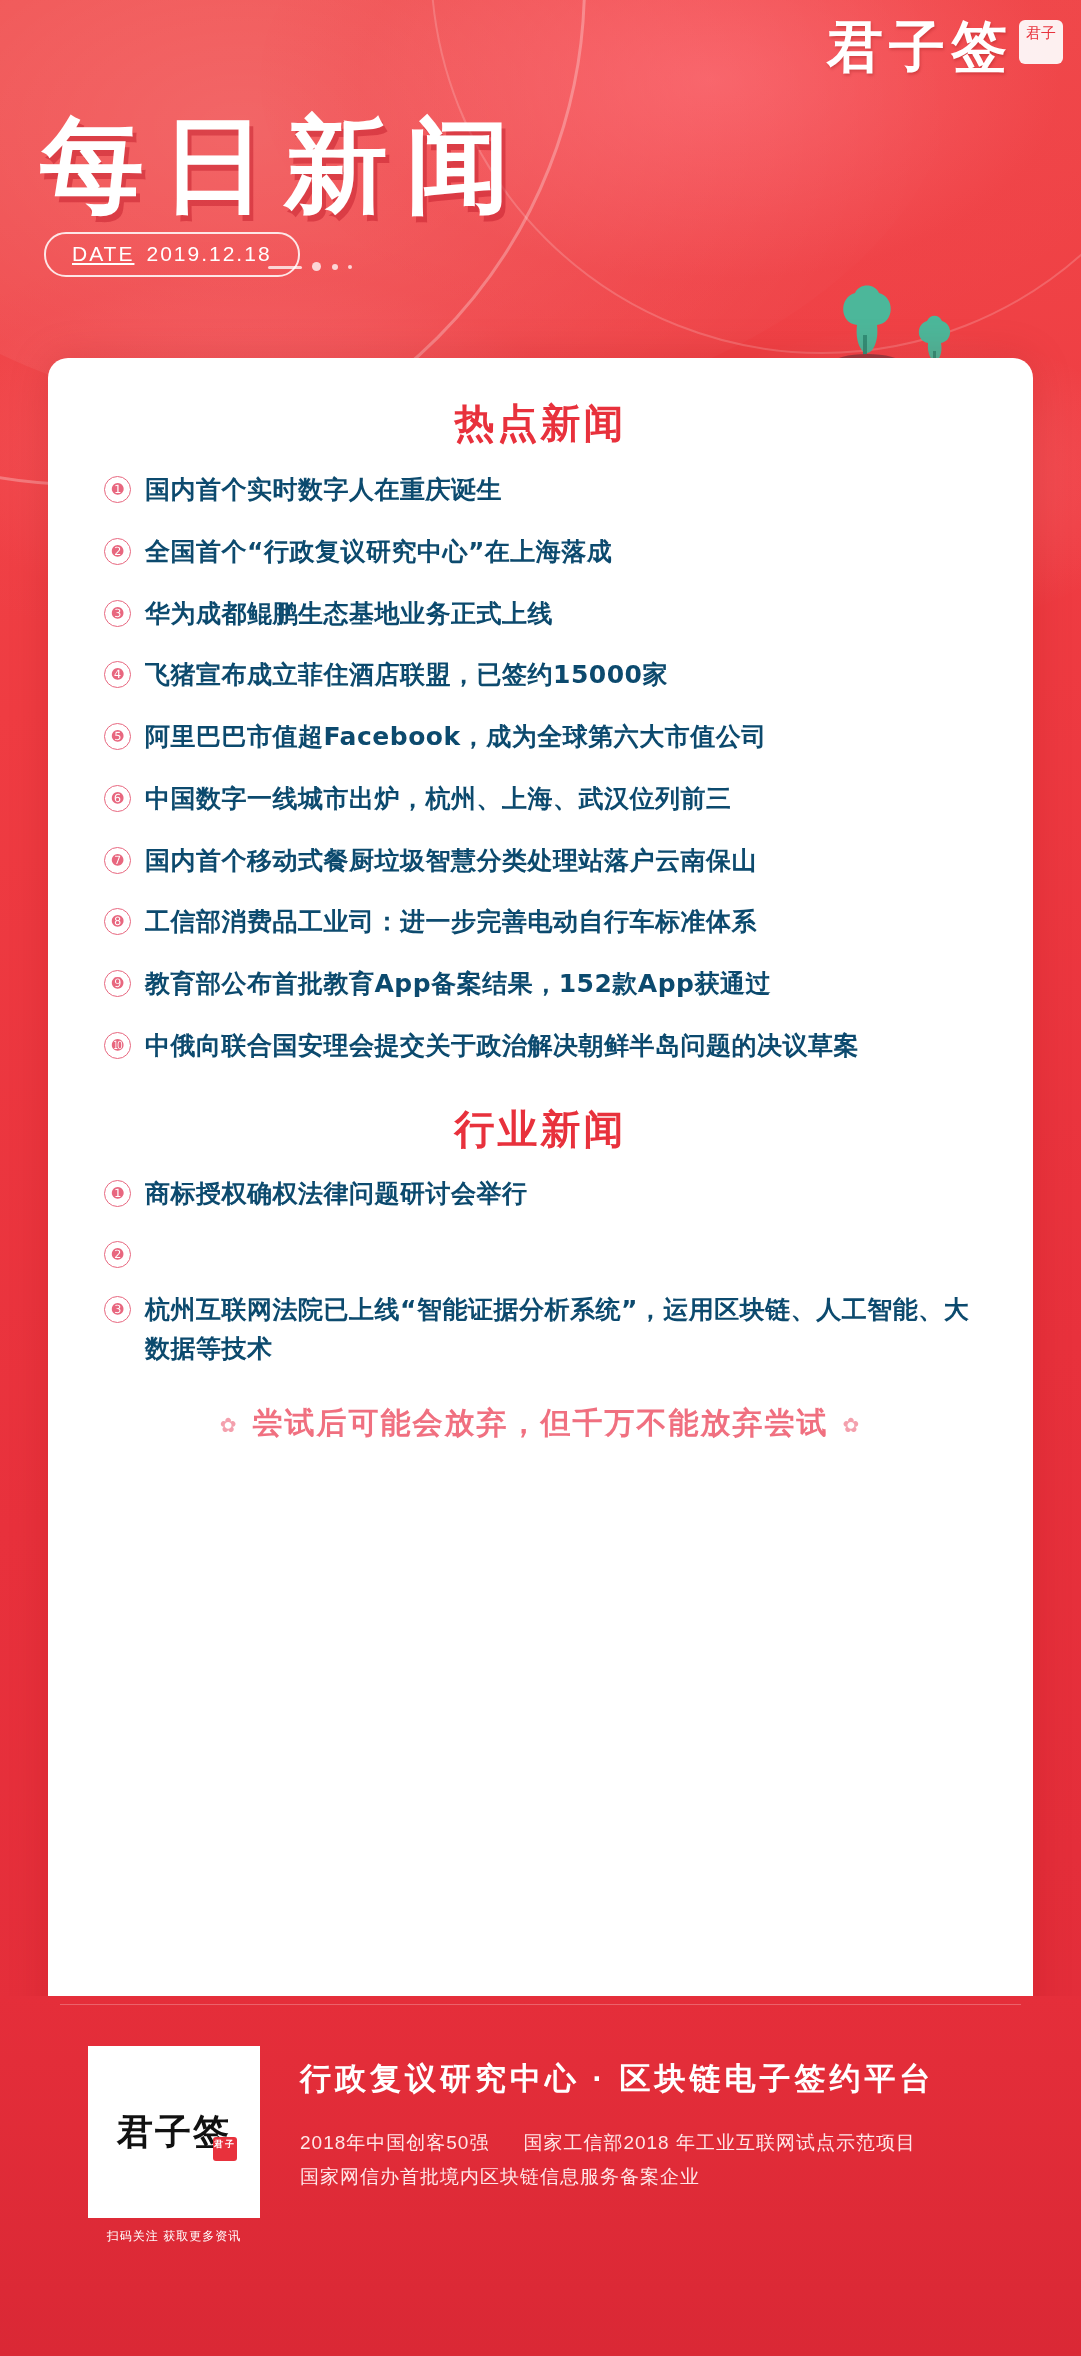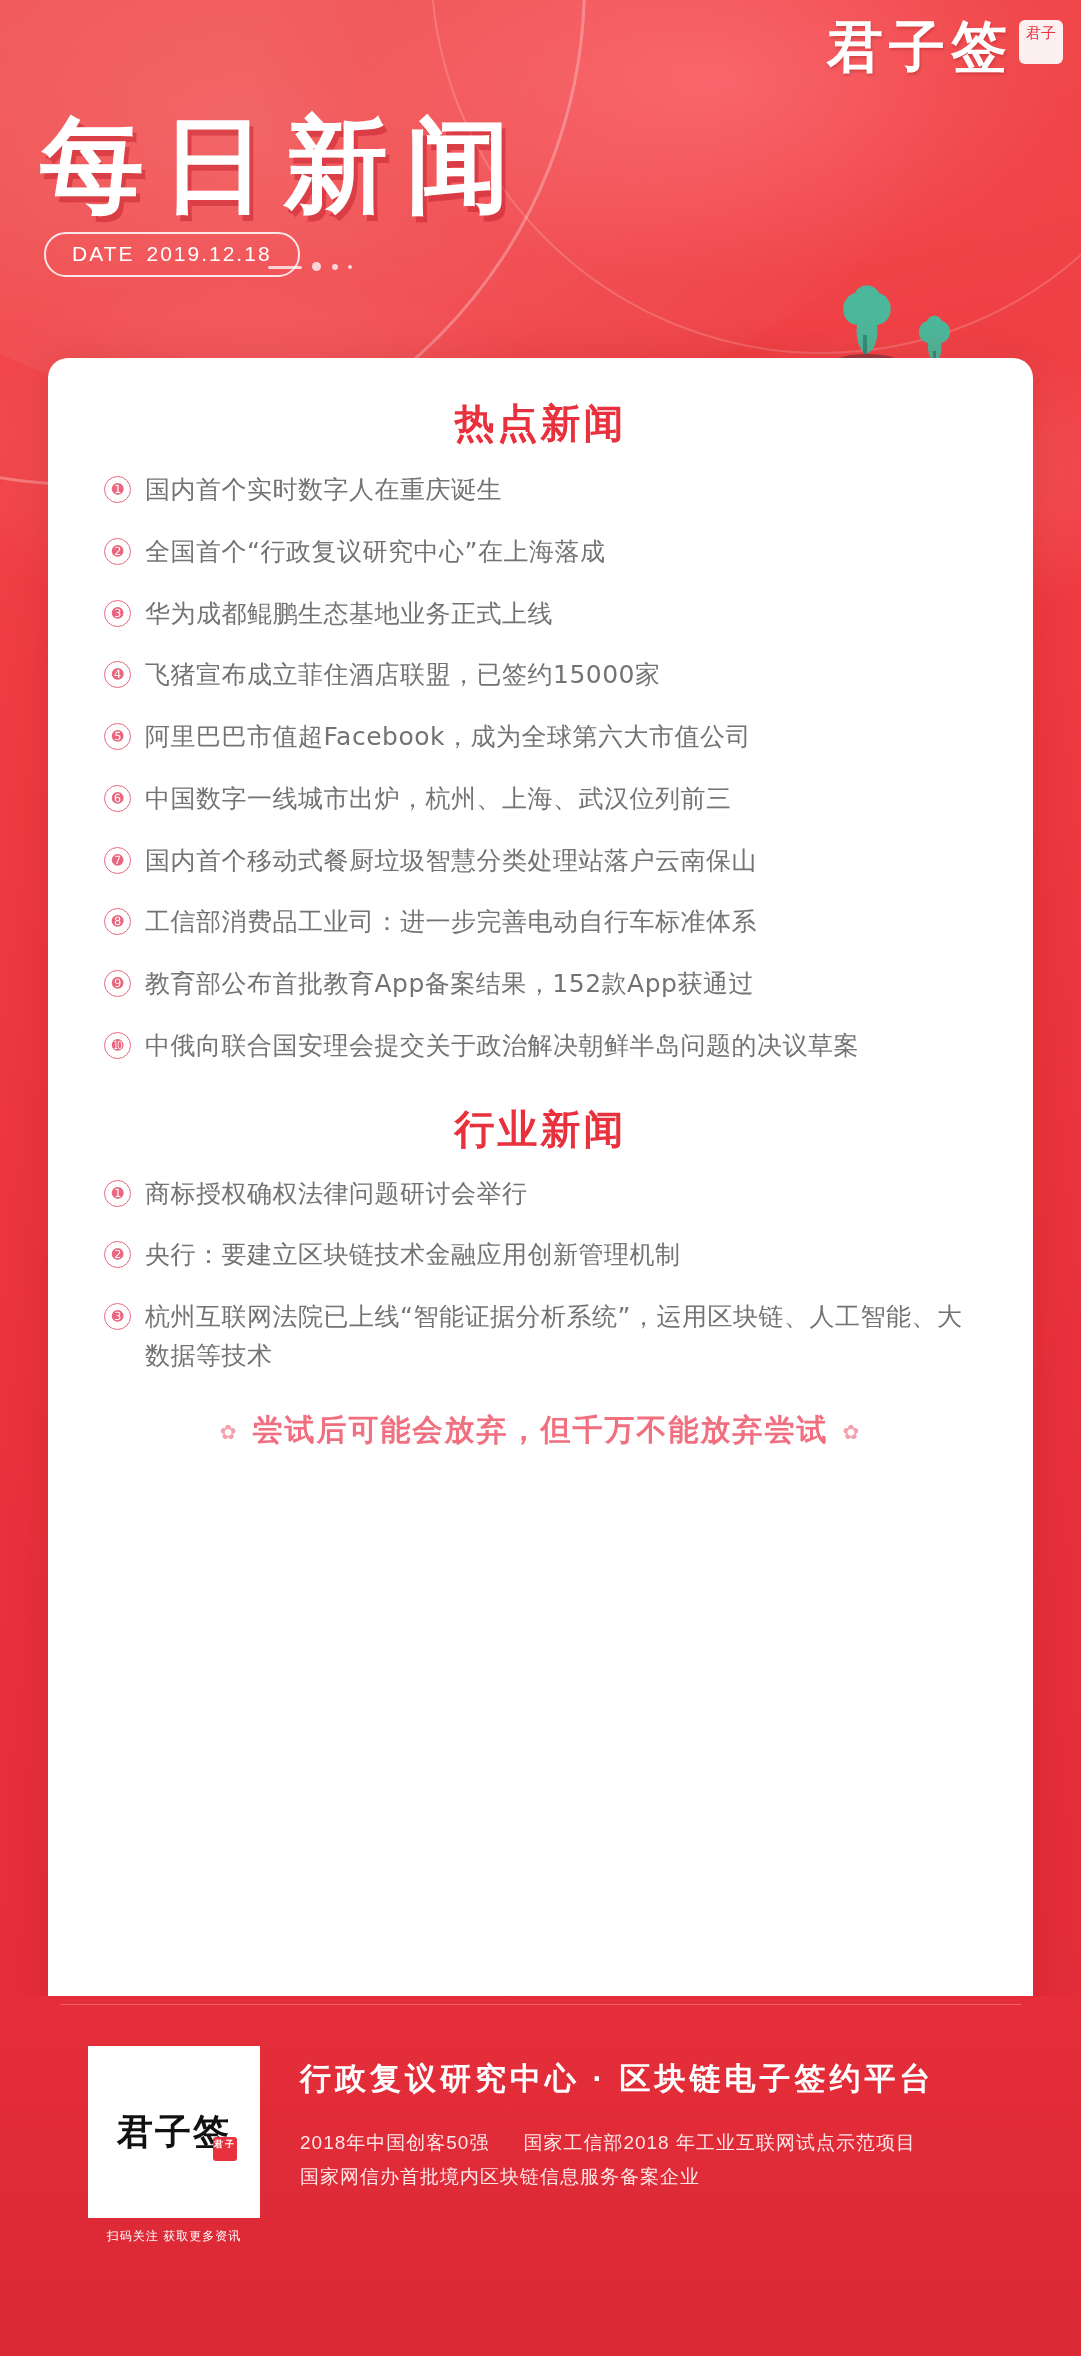--- a/index.html
+++ b/index.html
@@ -105,21 +105,21 @@
     left: 44px;
     top: 232px;
     border: 2px solid rgba(255,255,255,0.85);
     border-radius: 22px;
     color: #ffffff;
     font-size: 21px;
     letter-spacing: 2px;
     padding: 8px 26px 9px 26px;
     display: inline-block;
   }
-  .date-pill .lbl { margin-right: 12px; }
+  .date-pill .lbl { margin-right: 12px; text-decoration: underline; }
   .dot-tail {
     position: absolute;
     left: 268px;
     top: 262px;
     width: 92px;
     height: 10px;
   }
   .dot-tail span {
     position: absolute;
     display: block;
@@ -186,24 +186,24 @@
     font-size: 14px;
     line-height: 25px;
     text-align: center;
     margin-right: 14px;
     margin-top: 5px;
     box-sizing: border-box;
   }
   .news-text {
     font-family: "DejaVu Sans", "Liberation Sans", sans-serif;
     font-size: 25px;
-    color: #737373;
+    color: #0c4a6e;
     line-height: 1.55;
     letter-spacing: 0.5px;
-    font-weight: 400;
+    font-weight: 700;
   }
   .section-head.industry { margin-top: 36px; margin-bottom: 18px; }
 
   .slogan {
     margin-top: 34px;
     text-align: center;
     color: #f07080;
     font-size: 30px;
     font-weight: bold;
     letter-spacing: 2px;
@@ -389,21 +389,20 @@
 
       <div class="section-head industry">行业新闻</div>
 
       <ul class="news-list">
         <li class="news-item">
           <span class="news-num">➊</span>
           <span class="news-text">商标授权确权法律问题研讨会举行</span>
         </li>
         <li class="news-item">
           <span class="news-num">➋</span>
-          <span class="news-text">央行：要建立区块链技术金融应用创新管理机制</span>
         </li>
         <li class="news-item">
           <span class="news-num">➌</span>
           <span class="news-text">杭州互联网法院已上线“智能证据分析系统”，运用区块链、人工智能、大数据等技术</span>
         </li>
       </ul>
 
       <div class="slogan">
         <span class="leaf">✿</span><span>尝试后可能会放弃，但千万不能放弃尝试</span><span class="leaf">✿</span>
       </div>

